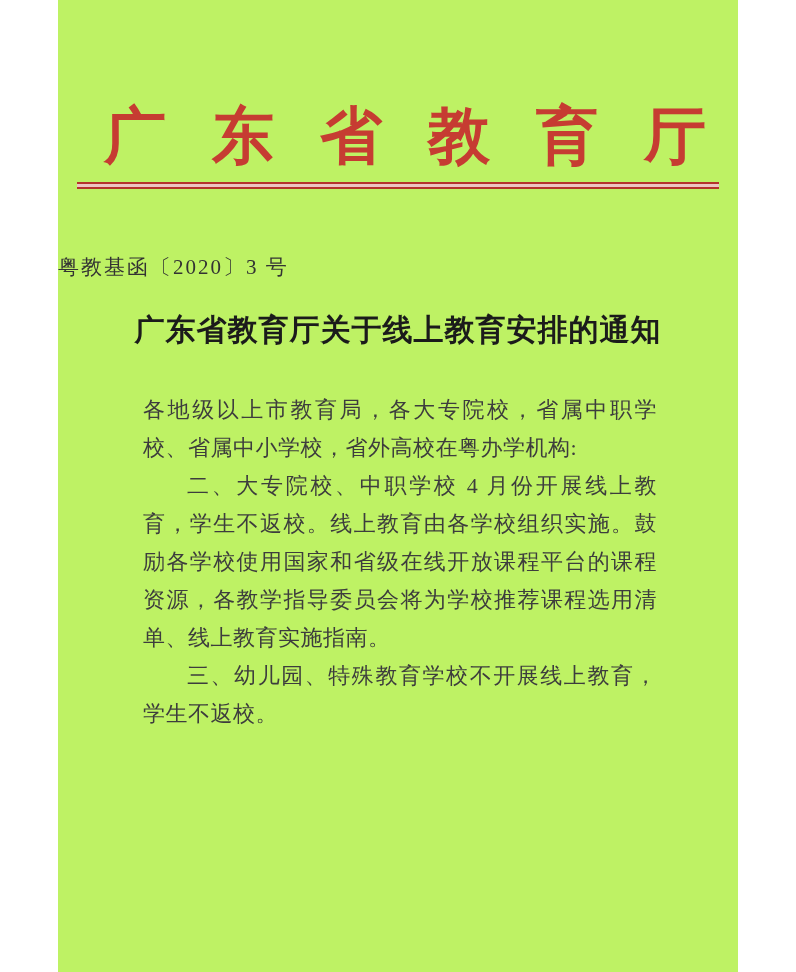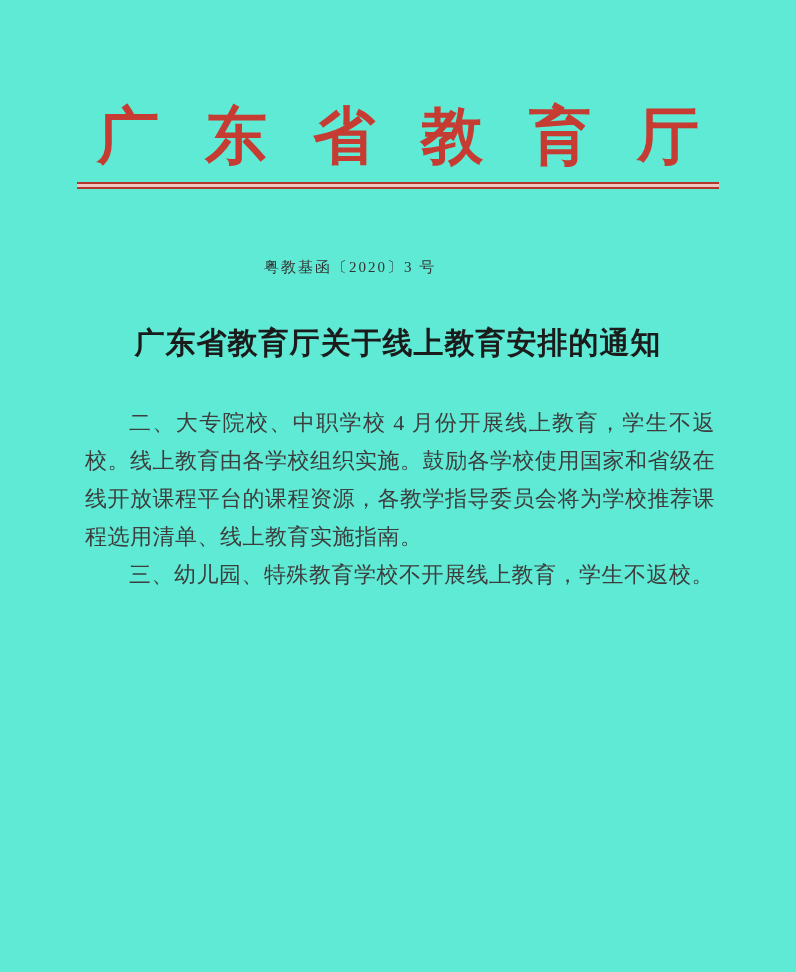--- a/index.html
+++ b/index.html
@@ -2,24 +2,24 @@
 <html><head>
 <meta charset="utf-8">
 <style>
   html, body {
     margin: 0;
     padding: 0;
     background: #ffffff;
   }
   .document-page {
     position: relative;
-    width: 796px;
+    width: 680px;
     height: 972px;
     margin: 0 auto;
-    background: #5eead4;
+    background: #bef264;
     overflow: hidden;
     font-family: "Liberation Serif", "DejaVu Serif", serif;
   }
   
   .letterhead {
     margin-top: 100px;
     text-align: center;
     font-size: 62px;
     line-height: 72px;
     font-weight: bold;
@@ -33,30 +33,30 @@
     width: 642px;
     margin: 10px auto 0 auto;
     height: 3px;
     background: #eec6c2;
     border-top: 2px solid #b5352c;
     border-bottom: 2px solid #b5352c;
   }
   
   .doc-number {
     margin-top: 64px;
-    text-align: center;
+    text-align: left;
     padding-right: 96px;
-    font-size: 15px;
+    font-size: 21px;
     line-height: 29px;
     color: #333333;
     letter-spacing: 2px;
   }
   
   .doc-title {
-    margin-top: 40px;
+    margin-top: 27px;
     text-align: center;
     font-size: 30px;
     line-height: 42px;
     font-weight: bold;
     color: #1b1b1b;
     letter-spacing: 1px;
   }
   
   .doc-body {
     margin: 40px 81px 0 85px;
@@ -81,17 +81,18 @@
 
   <div class="letterhead">广东省教育厅</div>
 
   <div class="red-rule"></div>
 
   <div class="doc-number">粤教基函〔2020〕3 号</div>
 
   <div class="doc-title">广东省教育厅关于线上教育安排的通知</div>
 
   <div class="doc-body">
+    <p>各地级以上市教育局，各大专院校，省属中职学校、省属中小学校，省外高校在粤办学机构:</p>
     <p class="indent">二、大专院校、中职学校 4 月份开展线上教育，学生不返校。线上教育由各学校组织实施。鼓励各学校使用国家和省级在线开放课程平台的课程资源，各教学指导委员会将为学校推荐课程选用清单、线上教育实施指南。</p>
     <p class="indent">三、幼儿园、特殊教育学校不开展线上教育，学生不返校。</p>
   </div>
 
 </div>
 
 </body></html>

